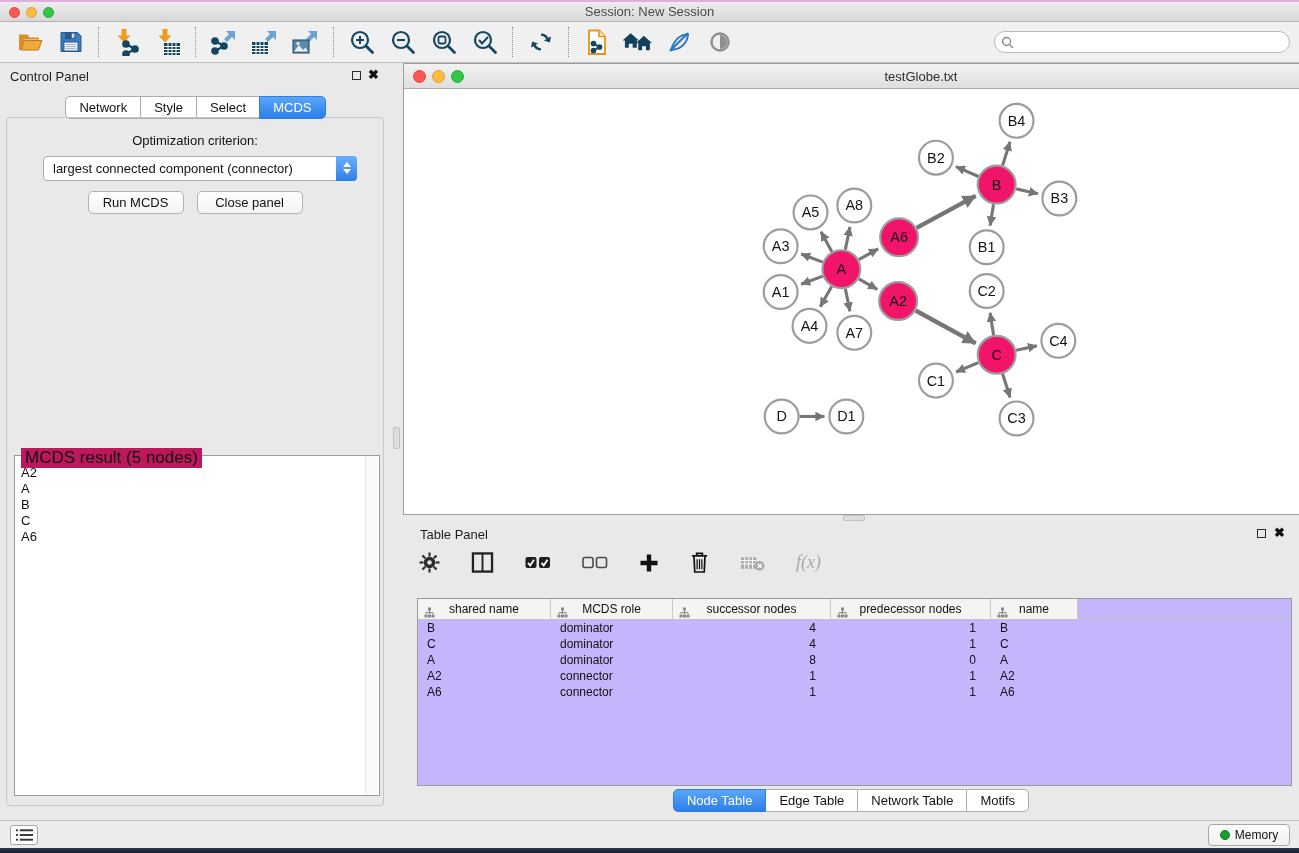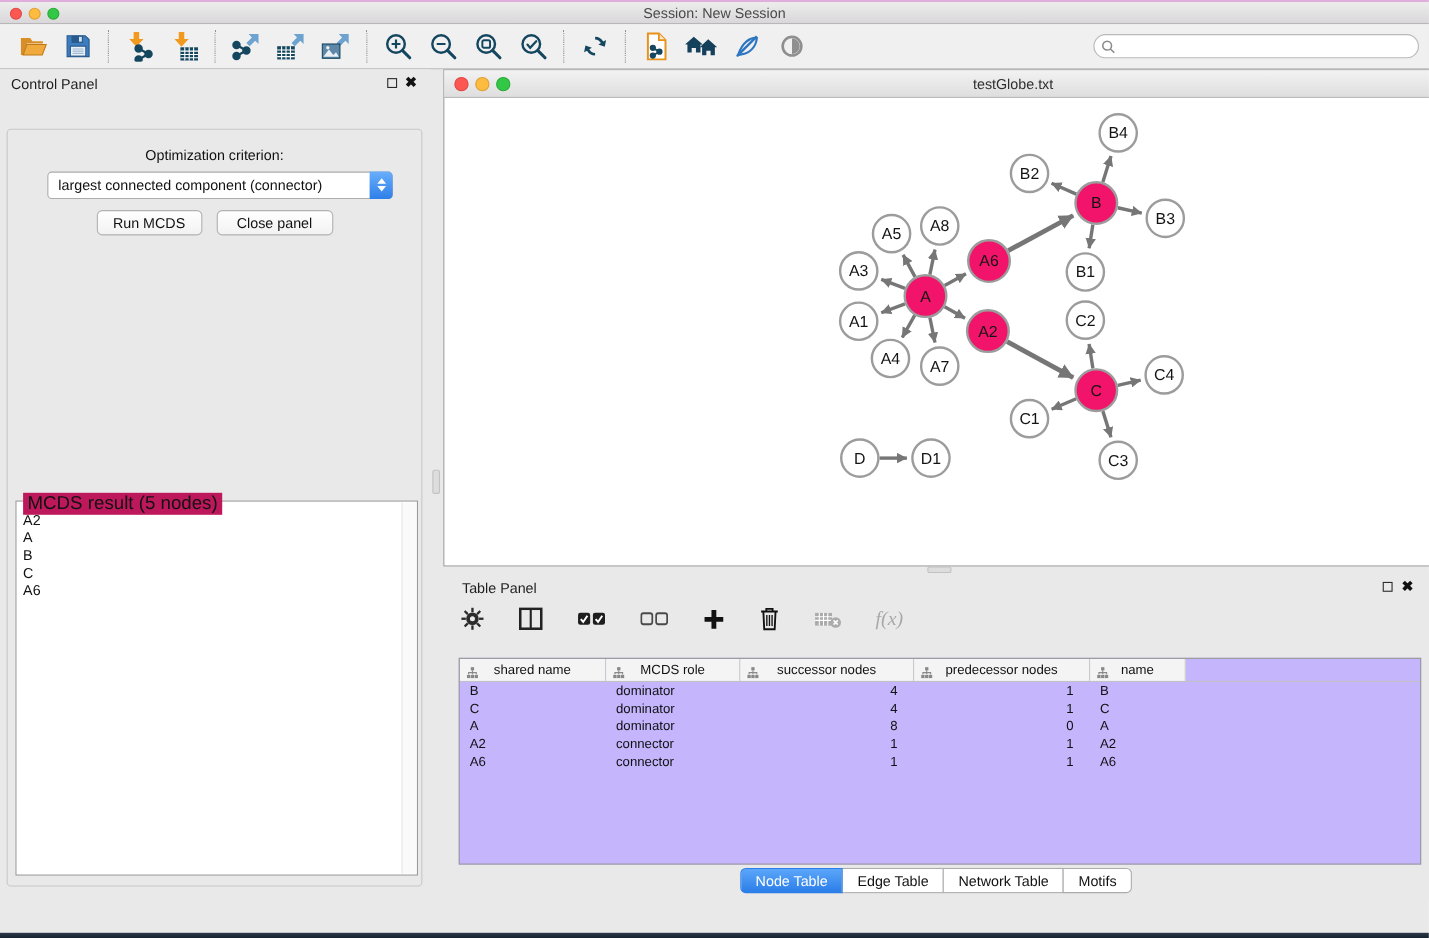--- a/index.html
+++ b/index.html
@@ -262,20 +262,26 @@
       <input class="search-input" placeholder="" style="">
     </div>
   </div>
 
   <div class="control-panel">
     <div class="panel-head">
       <span class="panel-title">Control Panel</span>
       <span class="win-float" style="right:30px;"></span>
       <span class="win-close" style="right:12px;">✖</span>
     </div>
+    <div class="cp-tabs">
+        <div class="seg-tab">Network</div>
+        <div class="seg-tab">Style</div>
+        <div class="seg-tab">Select</div>
+        <div class="seg-tab active">MCDS</div>
+      </div>
     <div class="cp-pane">
       <div class="opt-label">Optimization criterion:</div>
       <div class="dropdown">
         <span class="dropdown-value">largest connected component (connector)</span>
         <span class="dropdown-stepper">
           <span class="chev-up"></span>
             <span class="chev-down"></span>
         </span>
       </div>
       <div class="cp-buttons">
@@ -547,14 +553,32 @@
         </div>
     </div>
     <div class="tp-tabs">
         <div class="seg-tab active">Node Table</div>
         <div class="seg-tab">Edge Table</div>
         <div class="seg-tab">Network Table</div>
         <div class="seg-tab">Motifs</div>
       </div>
   </div>
 
+  <div class="statusbar">
+    <div class="status-list-btn">
+      <svg width="17" height="14" viewBox="0 0 18 14">
+        <g fill="#333333">
+          <rect x="0" y="1" width="2" height="2"></rect>
+            <rect x="4" y="1" width="14" height="2"></rect>
+          <rect x="0" y="6" width="2" height="2"></rect>
+            <rect x="4" y="6" width="14" height="2"></rect>
+          <rect x="0" y="11" width="2" height="2"></rect>
+            <rect x="4" y="11" width="14" height="2"></rect>
+        </g>
+      </svg>
+    </div>
+    <div class="memory-btn">
+      <span class="mem-dot"></span>
+      <span>Memory</span>
+    </div>
+  </div>
   <div class="desk-bottom"></div>
 </div>
 
 </body></html>

